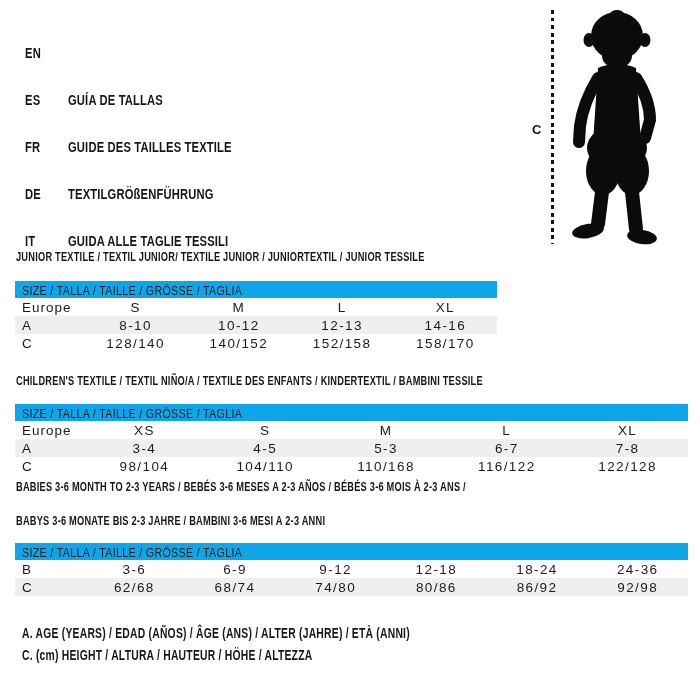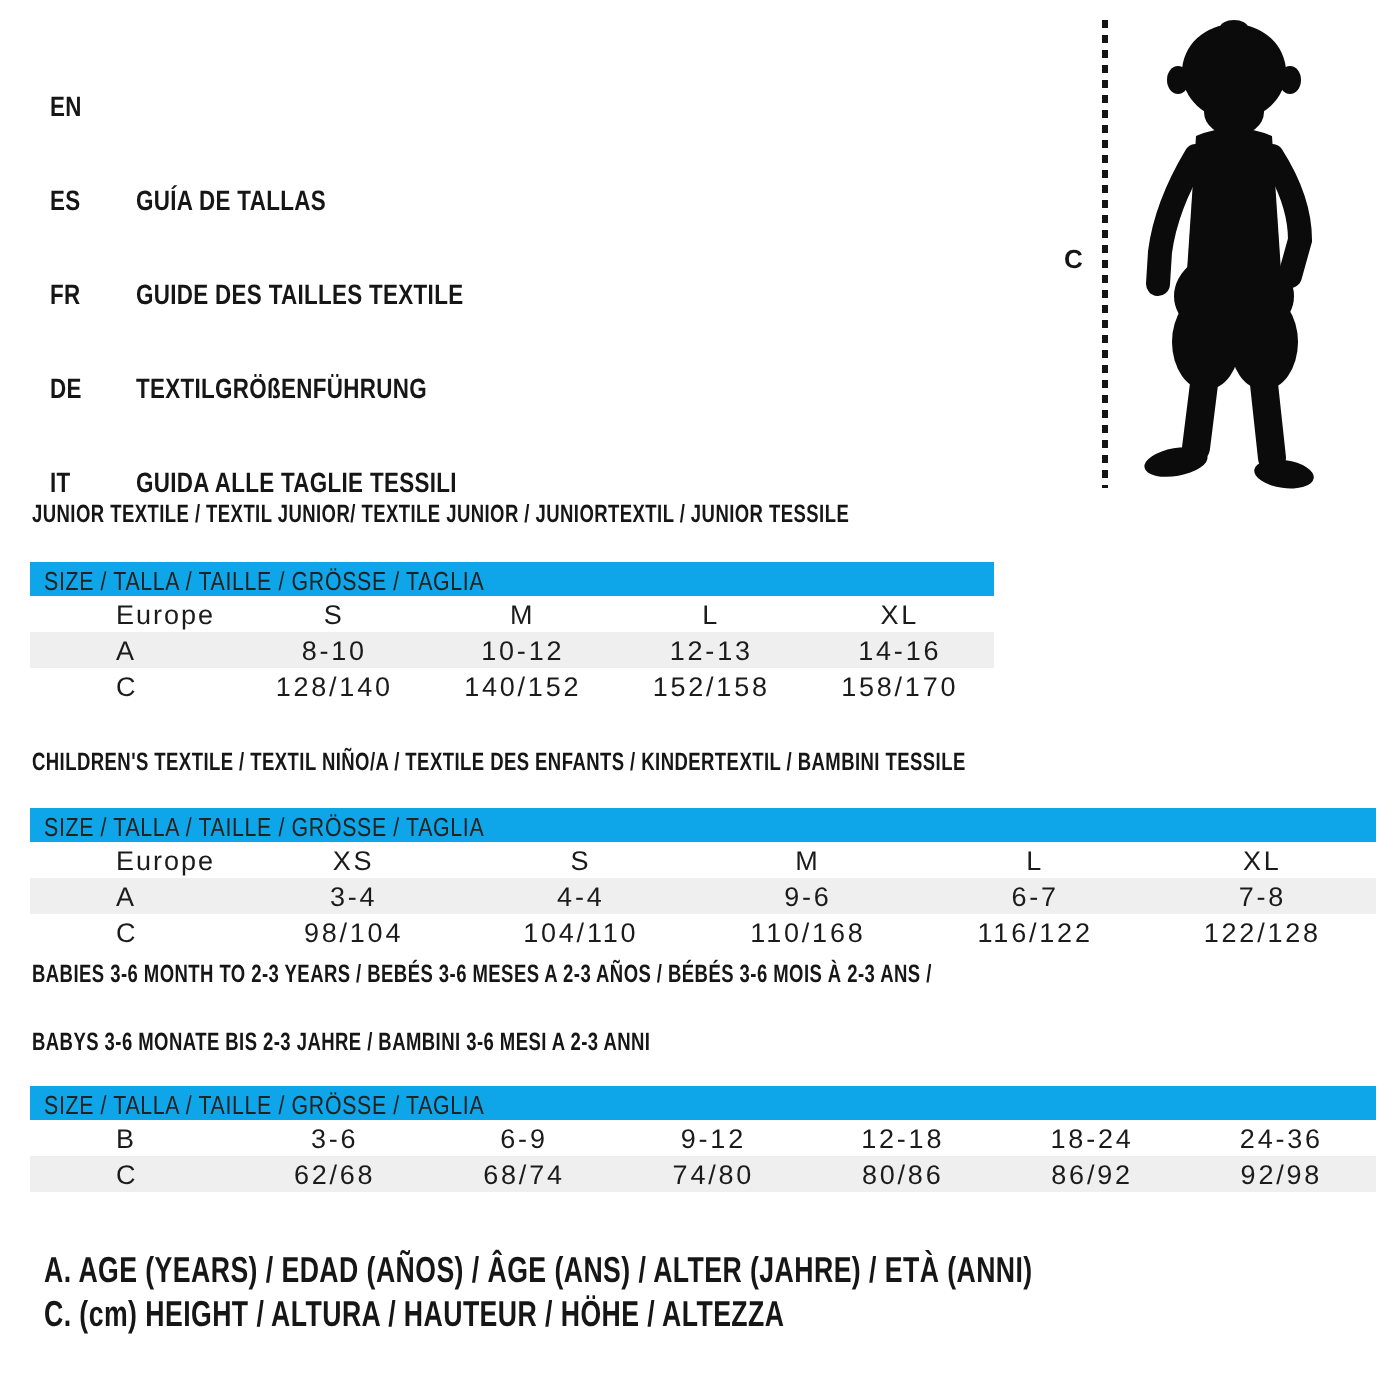--- a/index.html
+++ b/index.html
@@ -31,26 +31,26 @@
 
   
   .size-table{position:absolute;left:15px;}
   .t1{top:281px;width:482px;}
   .t2{top:404px;width:673px;}
   .t3{top:543px;width:673px;}
   .band{height:17px;background:#0ea5e9;display:flex;align-items:flex-end;padding-left:7px;
         font-size:13px;letter-spacing:.4px;color:#222;}
   .trow{display:flex;height:18px;align-items:center;font-size:13.5px;letter-spacing:1.4px;color:#1b1b1b;}
   .trow.shaded{background:#efefef;}
-  .tlabel{width:62px;padding-left:7px;letter-spacing:1px;margin-left:36px;}
+  .tlabel{width:62px;padding-left:7px;letter-spacing:1px;}
   .tcell{flex:1;text-align:center;}
 
   
   .footnotes{position:absolute;left:22px;top:625px;}
-  .fline{height:21.5px;font-size:18px;font-weight:700;letter-spacing:.3px;white-space:nowrap;}
+  .fline{height:21.5px;font-size:14px;font-weight:700;letter-spacing:.3px;white-space:nowrap;}
 </style>
 </head>
 <body>
 
 <div class="canvas">
 
   <div class="lang-block">
     <div class="lang-row">
       <span class="lang-code"><span class="cx80">EN</span></span>
     </div>
@@ -135,22 +135,22 @@
       <span class="tlabel">Europe</span>
       <span class="tcell">XS</span>
       <span class="tcell">S</span>
       <span class="tcell">M</span>
       <span class="tcell">L</span>
       <span class="tcell">XL</span>
     </div>
     <div class="trow shaded">
       <span class="tlabel">A</span>
       <span class="tcell">3-4</span>
-      <span class="tcell">4-4</span>
-      <span class="tcell">9-6</span>
+      <span class="tcell">4-5</span>
+      <span class="tcell">5-3</span>
       <span class="tcell">6-7</span>
       <span class="tcell">7-8</span>
     </div>
     <div class="trow">
       <span class="tlabel">C</span>
       <span class="tcell">98/104</span>
       <span class="tcell">104/110</span>
       <span class="tcell">110/168</span>
       <span class="tcell">116/122</span>
       <span class="tcell">122/128</span>

